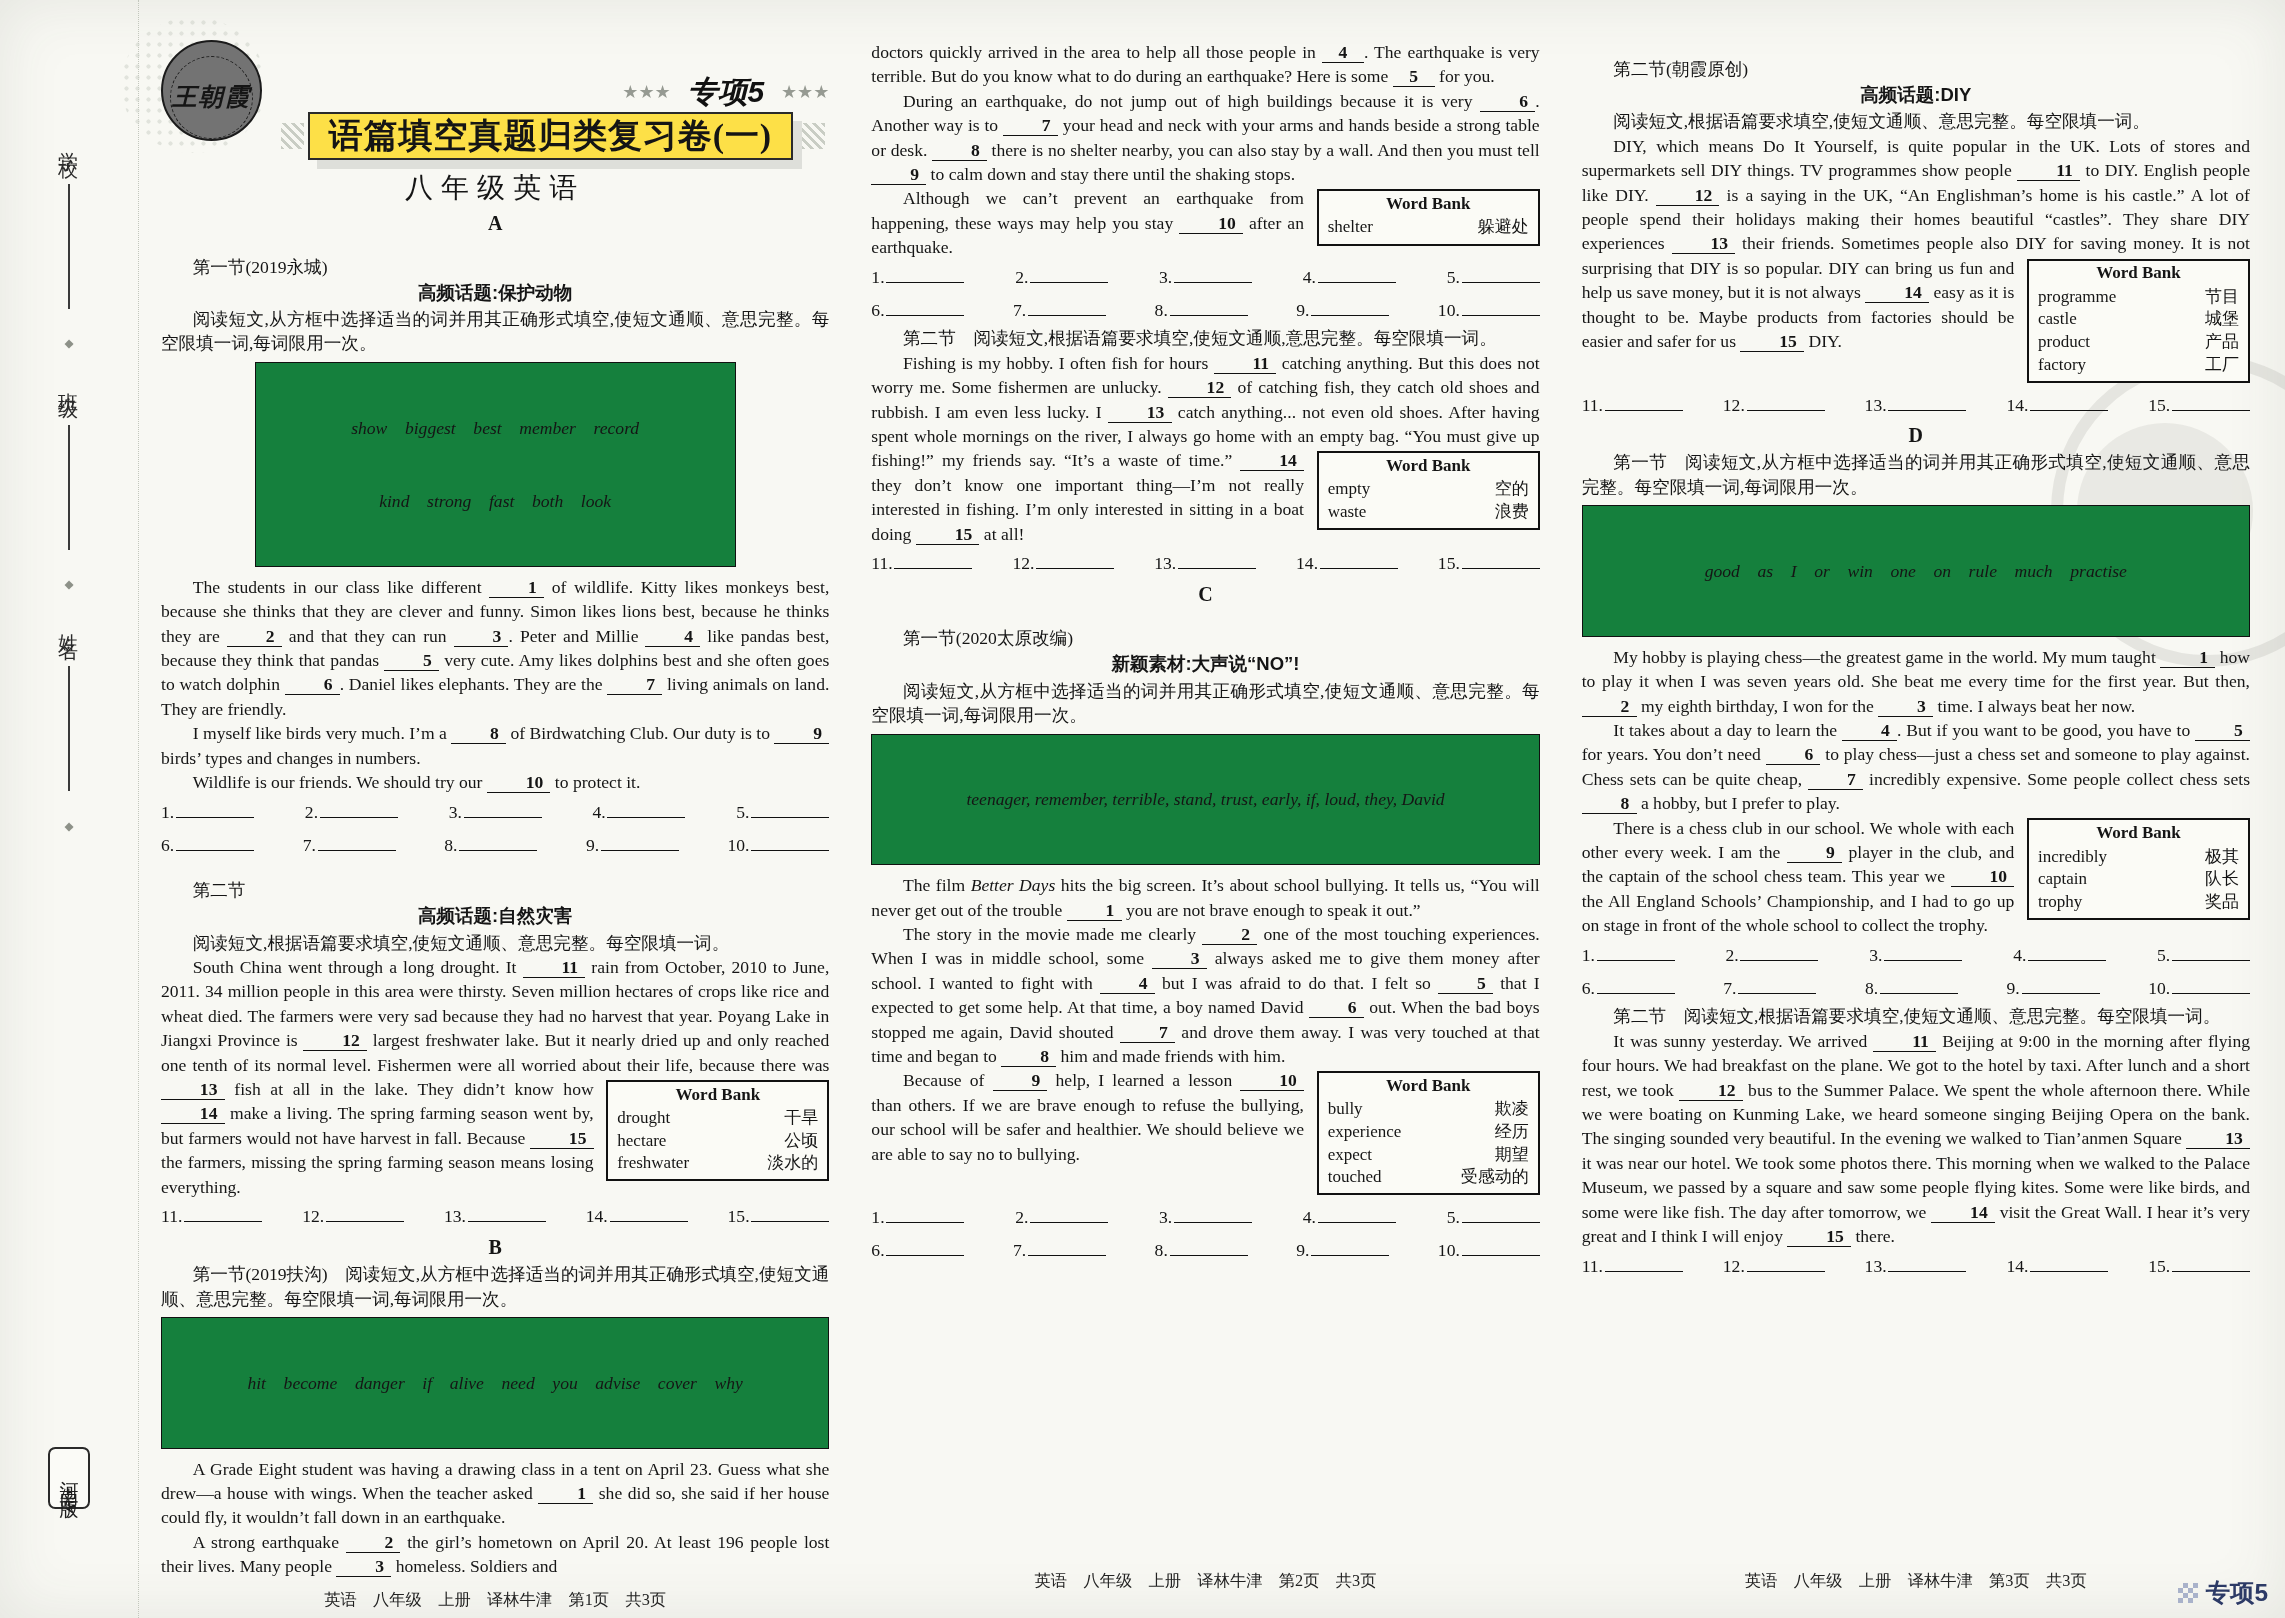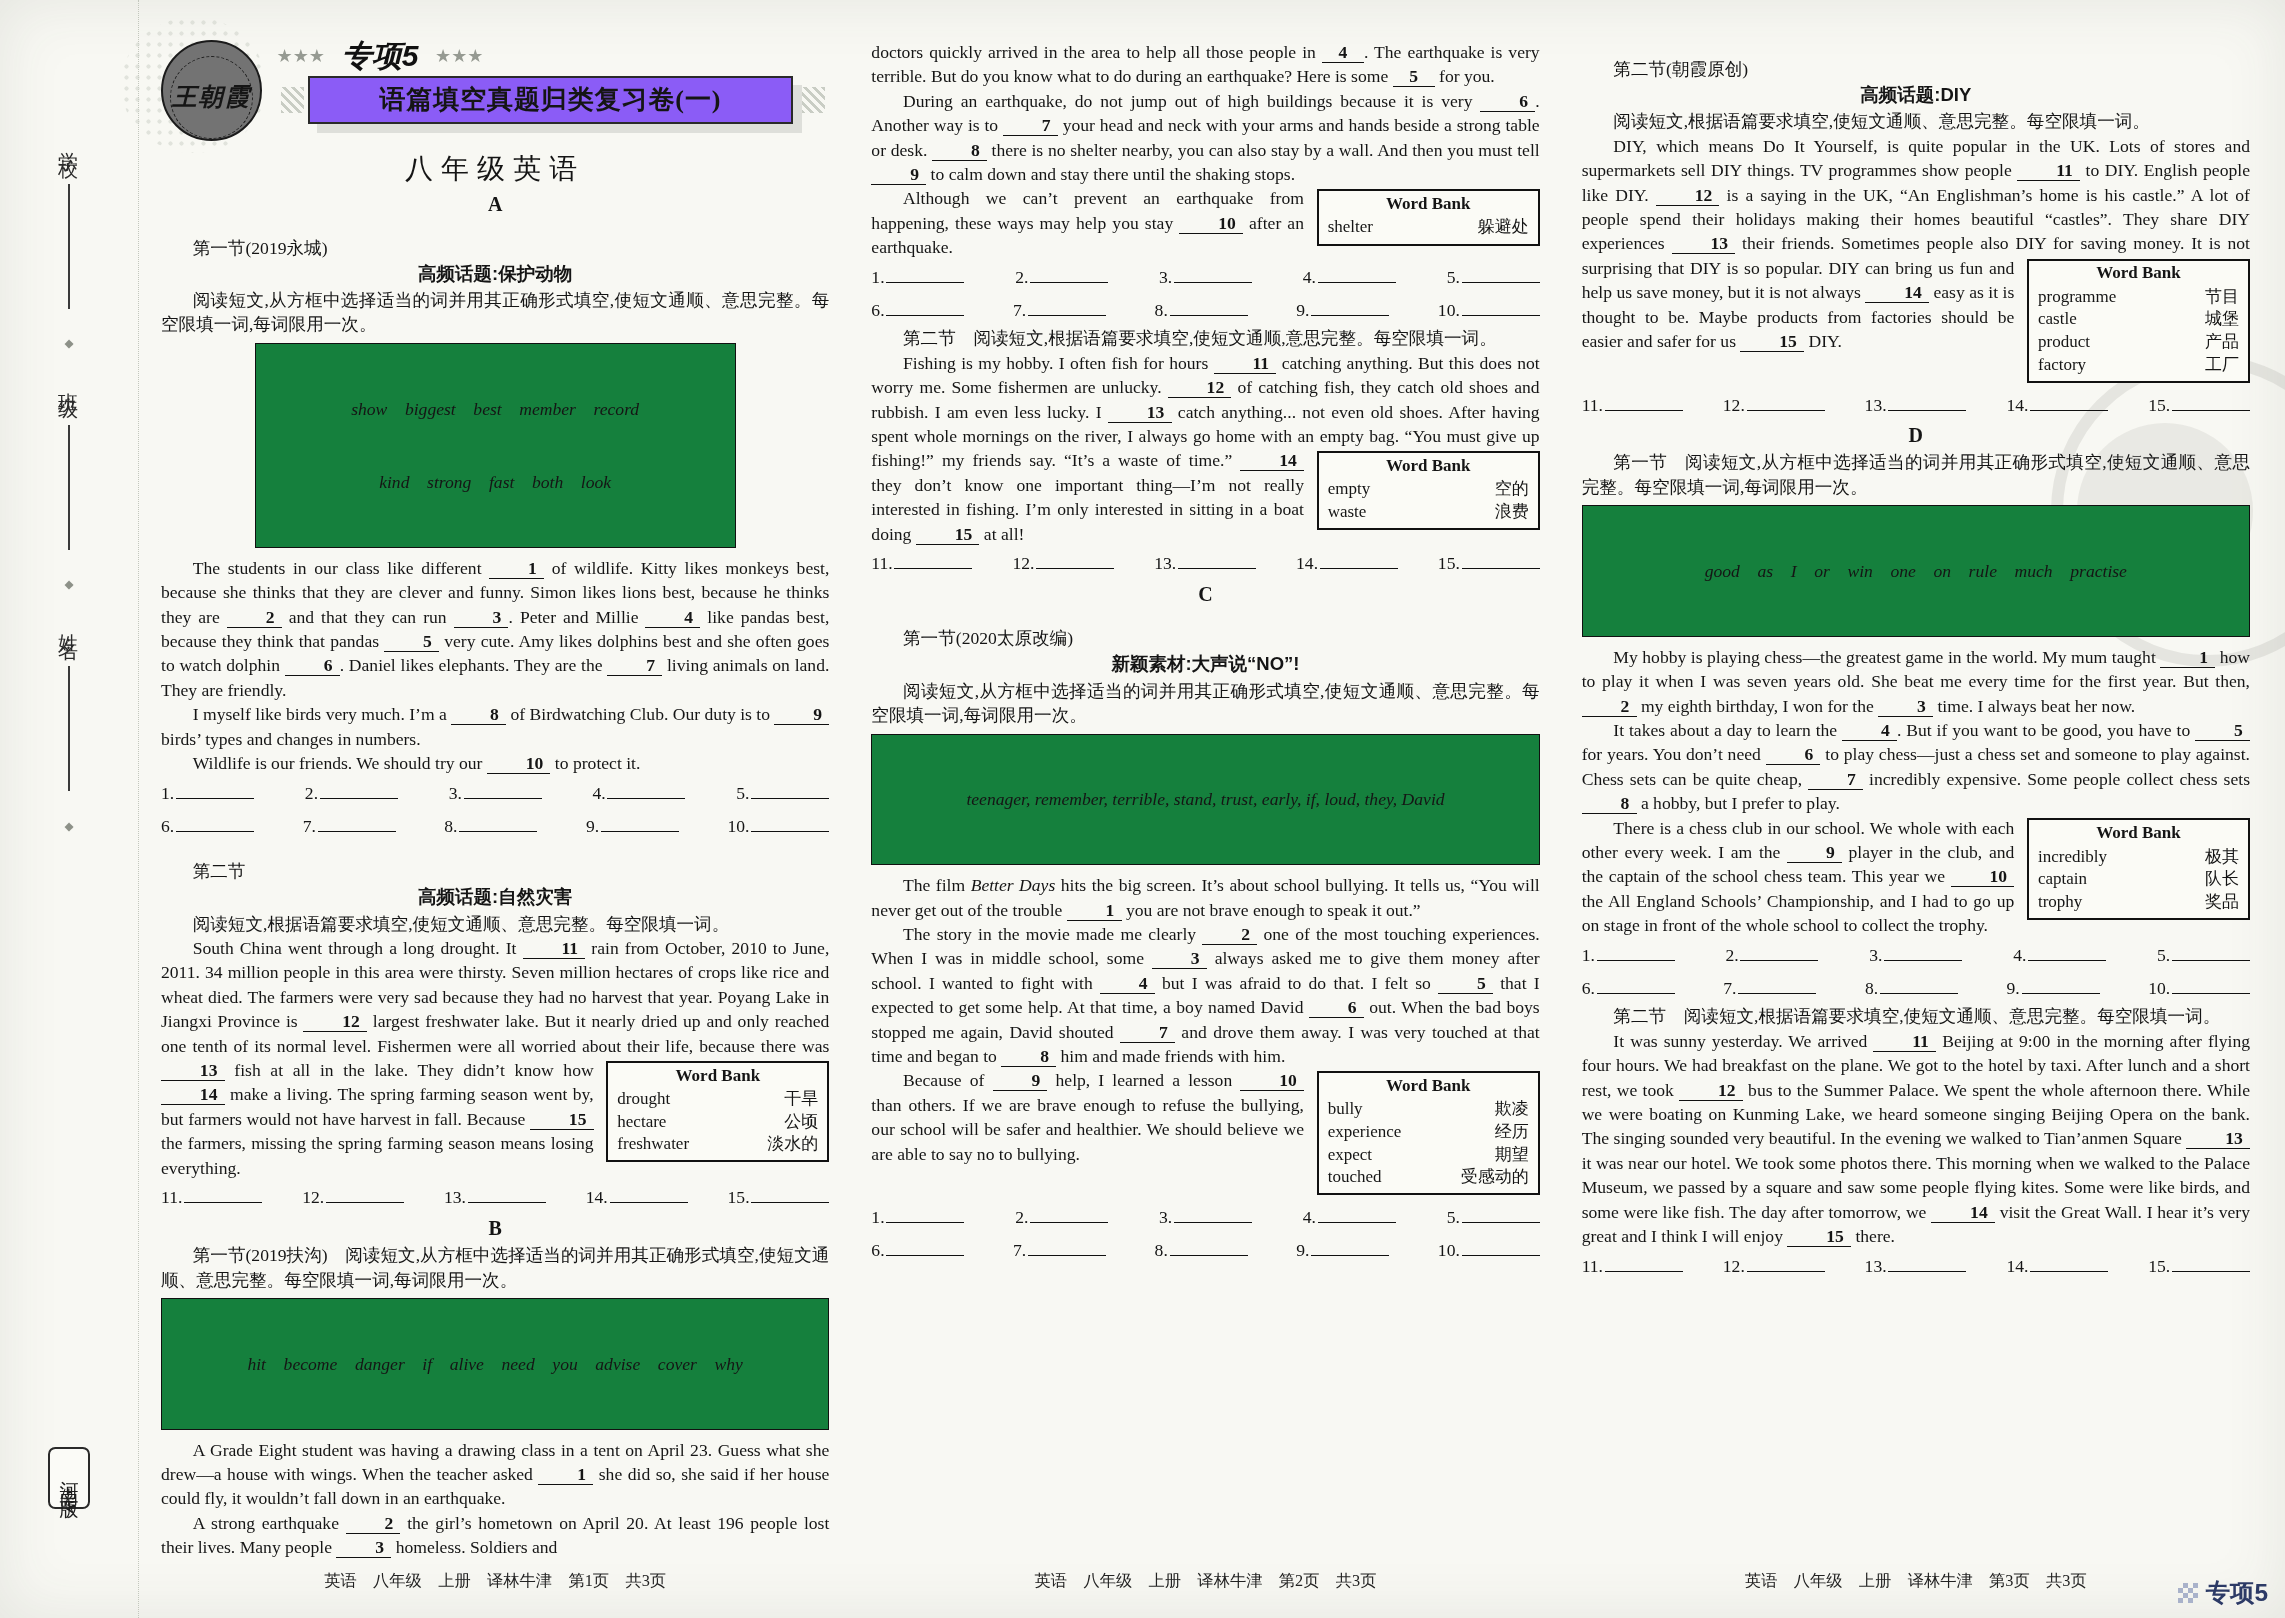--- a/index.html
+++ b/index.html
@@ -28,25 +28,25 @@
   .col-footer{margin-top:auto;text-align:center;font-size:16.3px;color:#222;padding-top:9px;clear:both;}
   
   .header{position:relative;display:flex;align-items:flex-start;gap:14.5px;margin-bottom:3.6px;}
   .lace{position:absolute;left:-40px;top:-23.5px;width:145px;height:136px;border-radius:50%;
         background:radial-gradient(circle,#cfd3ca 1.8px,transparent 2.4px);background-size:11px 11px;opacity:.55;}
   .logo{position:relative;width:101px;height:101px;border:2.7px solid #1b1b1b;border-radius:50%;
         display:flex;align-items:flex-end;justify-content:center;background:#737373;flex:0 0 auto;font-style:italic;}
   .logo-inner{width:83px;height:83px;border:1.4px dashed #1b1b1b;border-radius:50%;display:flex;
         align-items:center;justify-content:center;font-weight:700;font-size:24.4px;letter-spacing:1.8px;}
   .header-right{flex:1;padding-top:3.6px;}
-  .star-line{text-align:left;font-size:18px;color:#969a92;margin-bottom:7.2px;font-family:"DejaVu Sans",sans-serif;}
+  .star-line{text-align:right;font-size:18px;color:#969a92;margin-bottom:7.2px;font-family:"DejaVu Sans",sans-serif;margin-top:36px;}
   .topic-tag{color:#111;font-weight:700;font-size:30px;margin:0 11px;font-style:italic;
         font-family:"Liberation Sans","DejaVu Sans",sans-serif;vertical-align:-3.6px;}
-  .title-box{position:relative;border:2.7px solid #2a2a2a;background:#8b5cf6;padding:10px 7.2px;text-align:center;
-        font-weight:700;font-size:26px;letter-spacing:0.9px;box-shadow:9px 9px 0 rgba(90,95,85,.16);margin:0 36px 0 31px;}
+  .title-box{position:relative;border:2.7px solid #2a2a2a;background:#fde047;padding:10px 7.2px;text-align:center;
+        font-weight:700;font-size:34px;letter-spacing:0.9px;box-shadow:9px 9px 0 rgba(90,95,85,.16);margin:0 36px 0 31px;}
   .title-box::before,.title-box::after{content:"";position:absolute;top:9px;bottom:9px;width:23.5px;
         background:repeating-linear-gradient(45deg,#c9cdc4 0 2.7px,transparent 2.7px 6.3px);}
   .title-box::before{left:-29px;}
   .title-box::after{right:-34px;}
   .subject{text-align:center;font-size:28px;font-weight:400;letter-spacing:8.1px;margin:12.7px 0 7.2px;}
   
   .sec-letter{text-align:center;font-weight:700;font-size:20px;margin:2.7px 0;clear:both;}
   .sec-head{text-indent:1.8em;margin-top:17px;clear:both;}
   .topic{text-align:center;font-weight:700;font-size:18.5px;margin:1.8px 0;
          font-family:"Liberation Sans","DejaVu Sans",sans-serif;}

